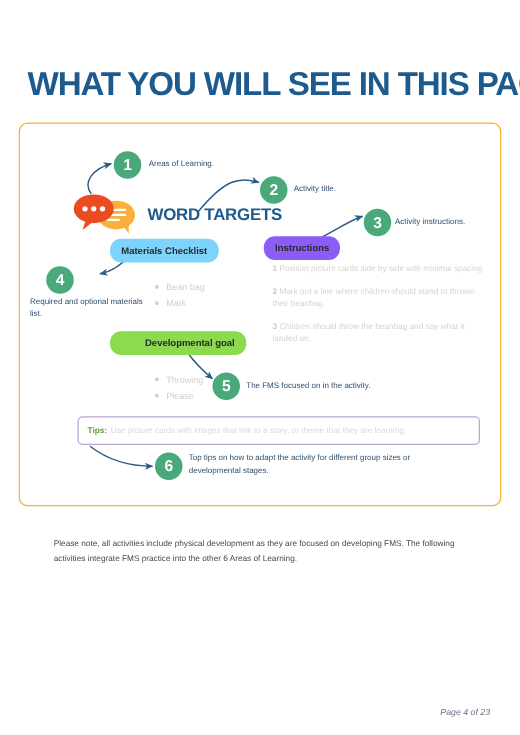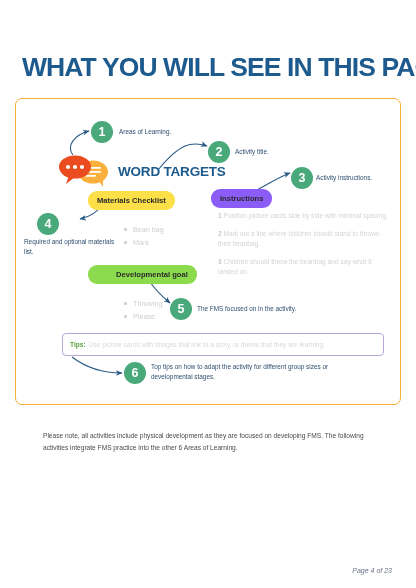--- a/index.html
+++ b/index.html
@@ -92,21 +92,21 @@
   .pill {
     position: absolute;
     border-radius: 9px;
     font-size: 7.6px;
     font-weight: bold;
     color: #2a2a2a;
     padding: 5px 9px;
     box-sizing: border-box;
     white-space: nowrap;
   }
-  .pill-materials { background: #fde047; }
+  .pill-materials { background: #7dd3fc; }
   .pill-dev { background: #8cdb4f; padding-left: 28px; }
   .pill-instructions { background: #8b5cf6; color: #2a2a2a; }
 
   
   .faded-list {
     position: absolute;
     font-size: 7.2px;
     color: #cfcfcf;
     line-height: 1.85;
     list-style: none;

